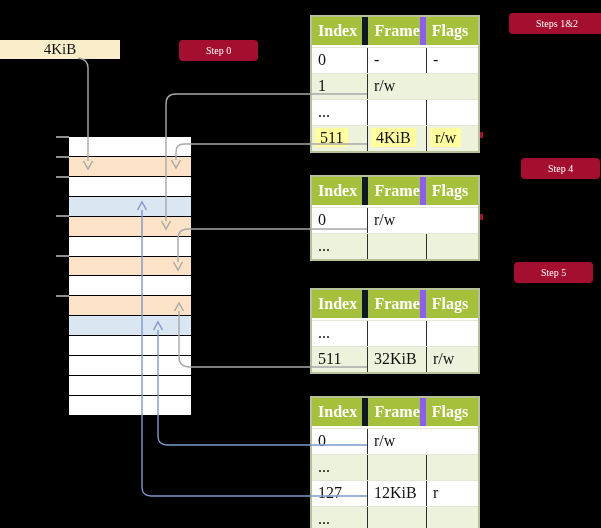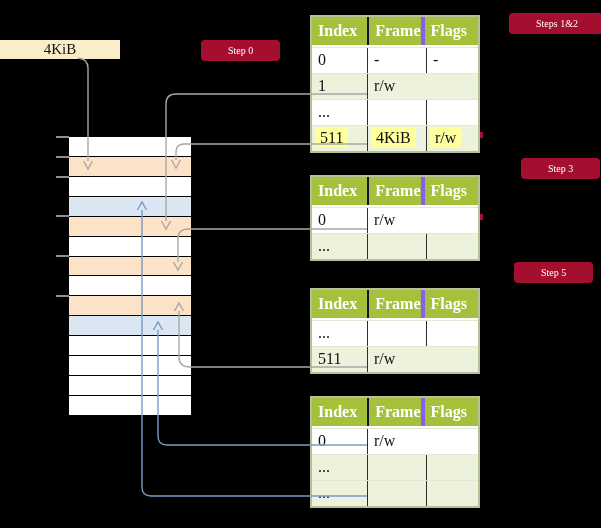--- a/index.html
+++ b/index.html
@@ -6,32 +6,32 @@
   #canvas{position:relative;width:601px;height:528px;background:#000;overflow:hidden;
           font-family:"Liberation Serif","DejaVu Serif",serif;}
 
   
   .cr3box{position:absolute;left:0;top:40px;width:120px;height:19px;background:#faeeca;
           color:#111;font-size:15px;line-height:19px;text-align:center;}
 
   
   .badge{position:absolute;background:#a50f2f;color:#fff;font-size:10px;line-height:19px;
          padding:1px 27px;border-radius:4px;white-space:nowrap;}
-  .badge.s0{left:201px;top:40px;}
+  .badge.s0{left:179px;top:40px;}
   .badge.s12{left:509px;top:13px;border-top-right-radius:0;border-bottom-right-radius:0;}
   .badge.s3{left:521px;top:158px;}
   .badge.s4{left:514px;top:262px;}
 
   
   .ptable{position:absolute;left:310px;width:170px;border:2px solid #b6c197;background:#fff;
           box-sizing:border-box;}
   .t-head{display:flex;height:30px;background:#a5c13c;border-bottom:2px solid #fff;box-sizing:border-box;}
   .t-hcell{color:#fff;font-weight:bold;font-size:16px;line-height:28px;padding-left:6px;box-sizing:border-box;}
-  .t-hcell.c1{width:64px;border-right:2px solid #0f172a;font-family:Liberation Serif, serif;}
-  .t-hcell.c2{width:59px;border-right:4px solid #8b5cf6;}
+  .t-hcell.c1{width:64px;border-right:6px solid #0f172a;font-family:Liberation Serif, serif;}
+  .t-hcell.c2{width:59px;border-right:6px solid #8b5cf6;}
   .t-hcell.c3{width:60px;}
   .t-row{display:flex;height:26px;border-top:1px solid #e4e6d6;box-sizing:border-box;background:#fff;}
   .t-row.alt{background:#edf2dc;}
   .t-cell{font-size:16px;line-height:24px;padding-left:6px;color:#111;box-sizing:border-box;overflow:hidden;white-space:nowrap;}
   .t-cell.c1{width:56px;border-right:1px solid #2e2e2e;}
   .t-cell.c2{width:59px;border-right:1px solid #2e2e2e;}
   .t-cell.c3{width:51px;}
   .hl{background:#ffff9e;padding:1px 5px;margin-left:-3px;}
 
   
@@ -52,21 +52,21 @@
 </style>
 </head>
 <body>
 
 <div id="canvas">
 
   <div class="cr3box">4KiB</div>
 
   <div class="badge s0">Step 0</div>
   <div class="badge s12">Steps 1&amp;2</div>
-  <div class="badge s3">Step 3</div>
+  <div class="badge s3">Step 4</div>
   <div class="badge s4">Step 5</div>
 
   <div class="memstack">
     <div class="mrow free"></div>
     <div class="mrow table"></div>
     <div class="mrow free"></div>
     <div class="mrow page"></div>
     <div class="mrow table"></div>
     <div class="mrow free"></div>
     <div class="mrow table"></div>
@@ -139,38 +139,44 @@
       <div class="t-hcell c2">Frame</div>
       <div class="t-hcell c3">Flags</div>
     </div>
     <div class="t-row">
       <div class="t-cell c1">...</div>
       <div class="t-cell c2"></div>
       <div class="t-cell c3"></div>
     </div>
     <div class="t-row alt">
       <div class="t-cell c1">511</div>
+      <div class="t-cell c2">32KiB</div>
       <div class="t-cell c3">r/w</div>
     </div>
   </div>
 
   <div class="ptable" style="top:396px">
     <div class="t-head">
       <div class="t-hcell c1">Index</div>
       <div class="t-hcell c2">Frame</div>
       <div class="t-hcell c3">Flags</div>
     </div>
     <div class="t-row">
       <div class="t-cell c1">0</div>
       <div class="t-cell c3">r/w</div>
     </div>
     <div class="t-row alt">
       <div class="t-cell c1">...</div>
       <div class="t-cell c2"></div>
       <div class="t-cell c3"></div>
+    </div>
+    <div class="t-row">
+      <div class="t-cell c1">127</div>
+      <div class="t-cell c2">12KiB</div>
+      <div class="t-cell c3">r</div>
     </div>
     <div class="t-row alt">
       <div class="t-cell c1">...</div>
       <div class="t-cell c2"></div>
       <div class="t-cell c3"></div>
     </div>
   </div>
 
   <svg id="overlay" width="601" height="528" viewBox="0 0 601 528">
 

